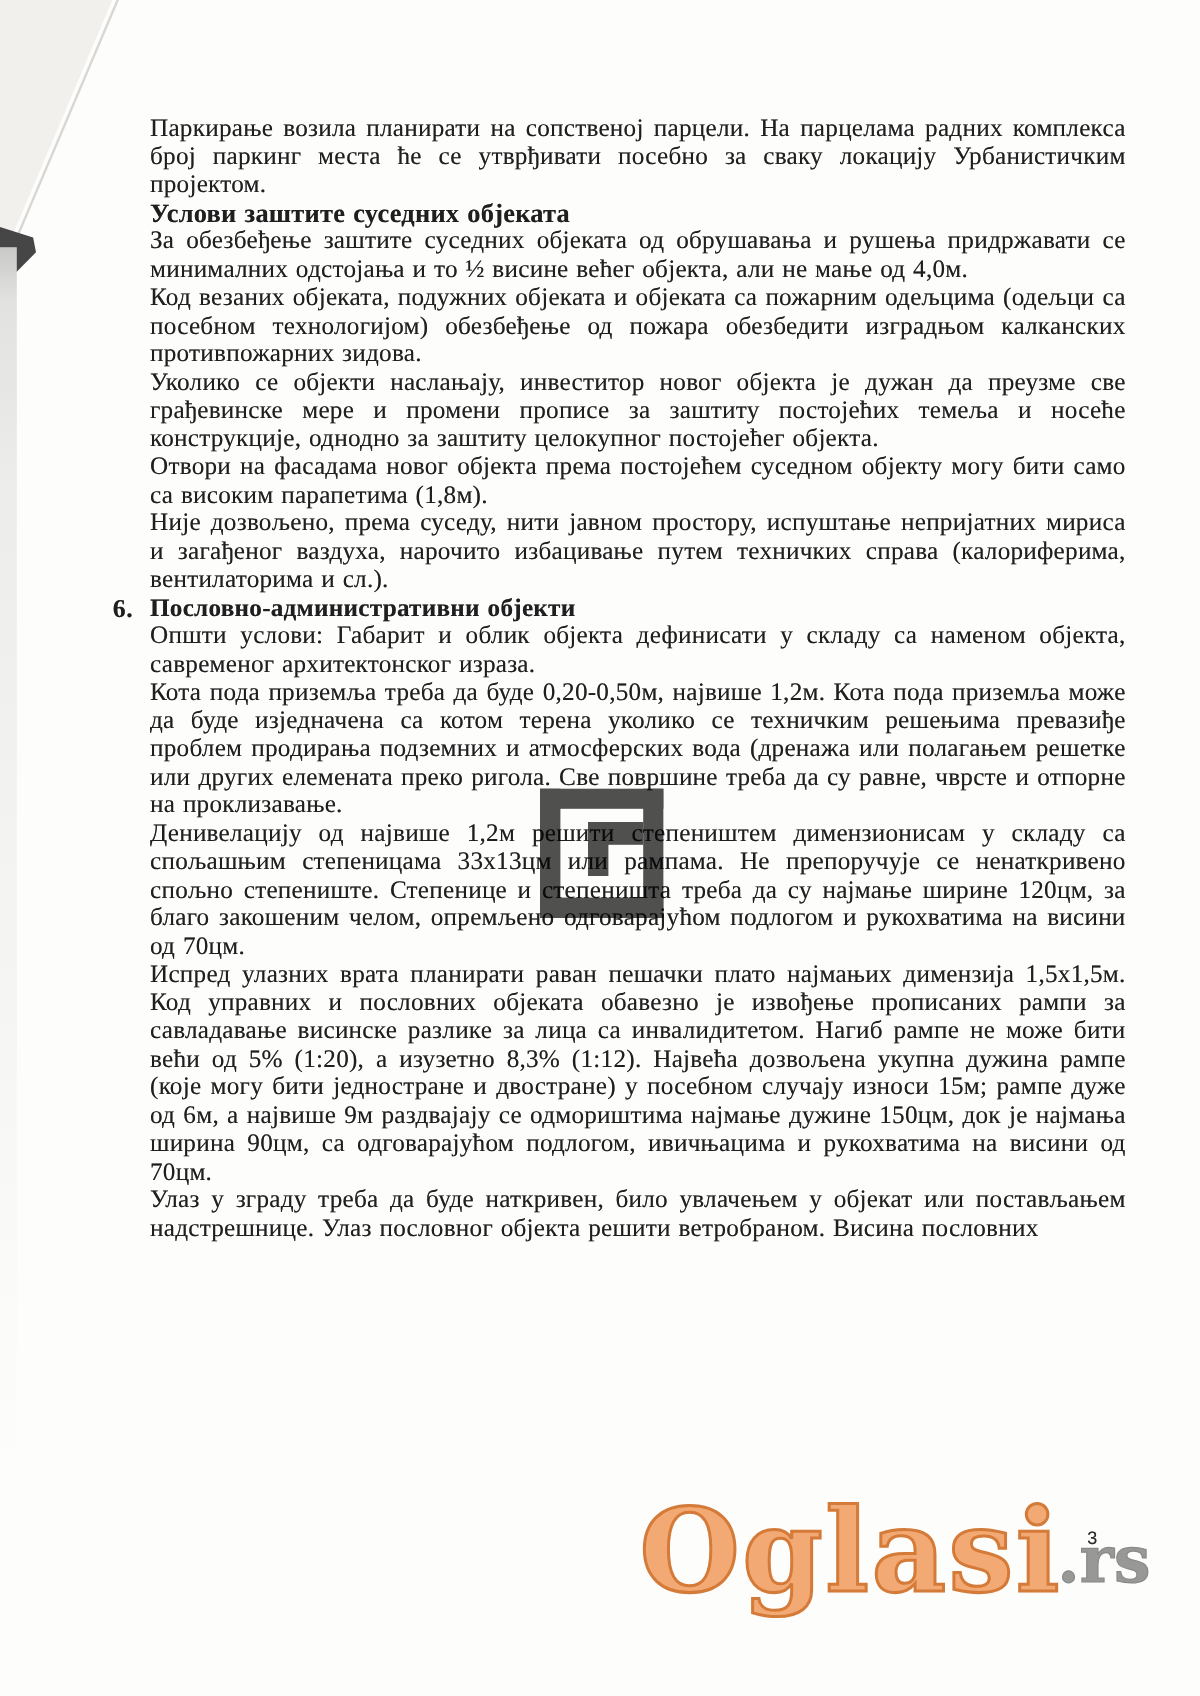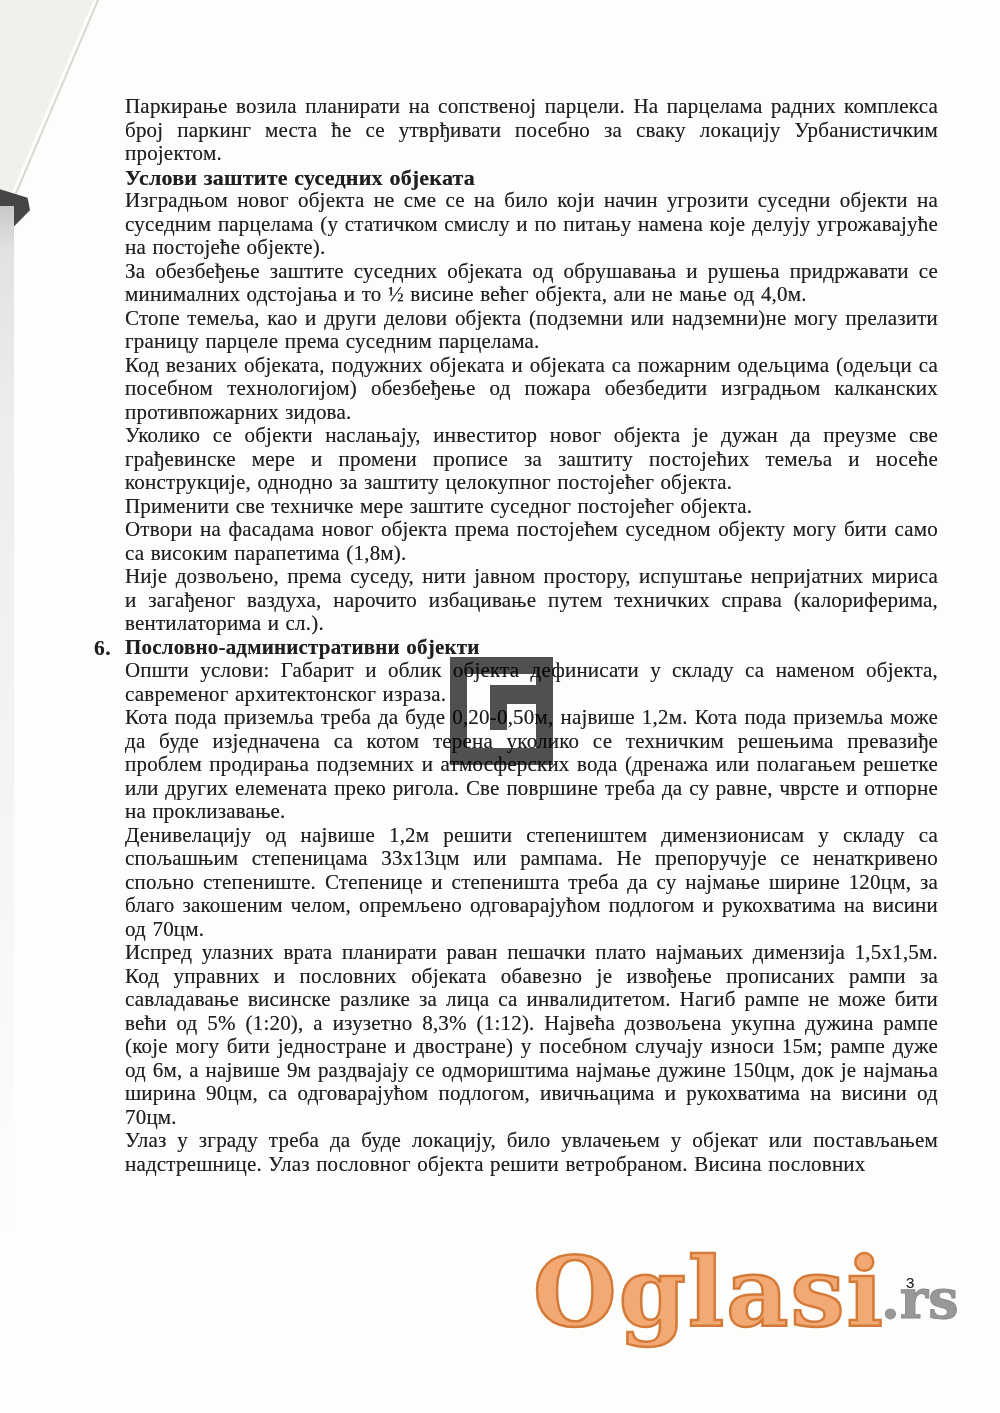--- a/index.html
+++ b/index.html
@@ -106,39 +106,36 @@
   <div class="corner-shade"></div>
   <div class="corner-edge-line"></div>
   <div class="corner-wedge"></div>
   <div class="left-strip"></div>
 
   <div class="content">
     <p>Паркирање возила планирати на сопственој парцели. На парцелама радних комплекса број паркинг места ће се утврђивати посебно за сваку локацију Урбанистичким пројектом.</p>
 
     <p class="bold-heading">Услови заштите суседних објеката</p>
 
-    <p>Изградњом новог објекта не сме се на било који начин угрозити суседни објекти на суседним парцелама (у статичком смислу и по питању намена које делују угрожавајуће на постојеће објекте).</p>
     <p>За обезбеђење заштите суседних објеката од обрушавања и рушења придржавати се минималних одстојања и то ½ висине већег објекта, али не мање од 4,0м.</p>
-    <p>Стопе темеља, као и други делови објекта (подземни или надземни)не могу прелазити границу парцеле према суседним парцелама.</p>
     <p>Код везаних објеката, подужних објеката и објеката са пожарним одељцима (одељци са посебном технологијом) обезбеђење од пожара обезбедити изградњом калканских противпожарних зидова.</p>
     <p>Уколико се објекти наслањају, инвеститор новог објекта је дужан да преузме све грађевинске мере и промени прописе за заштиту постојећих темеља и носеће конструкције, однодно за заштиту целокупног постојећег објекта.</p>
-    <p>Применити све техничке мере заштите суседног постојећег објекта.</p>
     <p>Отвори на фасадама новог објекта према постојећем суседном објекту могу бити само са високим парапетима (1,8м).</p>
     <p>Није дозвољено, према суседу, нити јавном простору, испуштање непријатних мириса и загађеног ваздуха, нарочито избацивање путем техничких справа (калориферима, вентилаторима и сл.).</p>
 
     <p class="section-heading">
       <span class="section-number">6.</span>
     </p>
     <p class="sub-heading">Пословно-административни објекти</p>
 
     <p>Општи услови: Габарит и облик објекта дефинисати у складу са наменом објекта, савременог архитектонског израза.</p>
     <p>Кота пода приземља треба да буде 0,20-0,50м, највише 1,2м. Кота пода приземља може да буде изједначена са котом терена уколико се техничким решењима превазиђе проблем продирања подземних и атмосферских вода (дренажа или полагањем решетке или других елемената преко ригола. Све површине треба да су равне, чврсте и отпорне на проклизавање.</p>
     <p>Денивелацију од највише 1,2м решити степеништем димензионисам у складу са спољашњим степеницама 33х13цм или рампама. Не препоручује се ненаткривено спољно степениште. Степенице и степеништа треба да су најмање ширине 120цм, за благо закошеним челом, опремљено одговарајућом подлогом и рукохватима на висини од 70цм.</p>
     <p>Испред улазних врата планирати раван пешачки плато најмањих димензија 1,5х1,5м. Код управних и пословних објеката обавезно је извођење прописаних рампи за савладавање висинске разлике за лица са инвалидитетом. Нагиб рампе не може бити већи од 5% (1:20), а изузетно 8,3% (1:12). Највећа дозвољена укупна дужина рампе (које могу бити једностране и двостране) у посебном случају износи 15м; рампе дуже од 6м, а највише 9м раздвајају се одмориштима најмање дужине 150цм, док је најмања ширина 90цм, са одговарајућом подлогом, ивичњацима и рукохватима на висини од 70цм.</p>
-    <p>Улаз у зграду треба да буде локацију, било увлачењем у објекат или постављањем надстрешнице. Улаз пословног објекта решити ветробраном. Висина пословних</p>
+    <p>Улаз у зграду треба да буде наткривен, било увлачењем у објекат или постављањем надстрешнице. Улаз пословног објекта решити ветробраном. Висина пословних</p>
   </div>
 
   <svg class="wm-square-g" viewBox="0 0 103 108" xmlns="http://www.w3.org/2000/svg" aria-hidden="true">
     <g fill="#424242">
       <rect x="0" y="0" width="103" height="17"></rect>
       <rect x="0" y="0" width="17" height="108"></rect>
       <rect x="0" y="91" width="103" height="17"></rect>
       <rect x="86" y="0" width="17" height="108"></rect>
       <rect x="40" y="28" width="46" height="19"></rect>
       <rect x="40" y="28" width="17" height="45"></rect>

